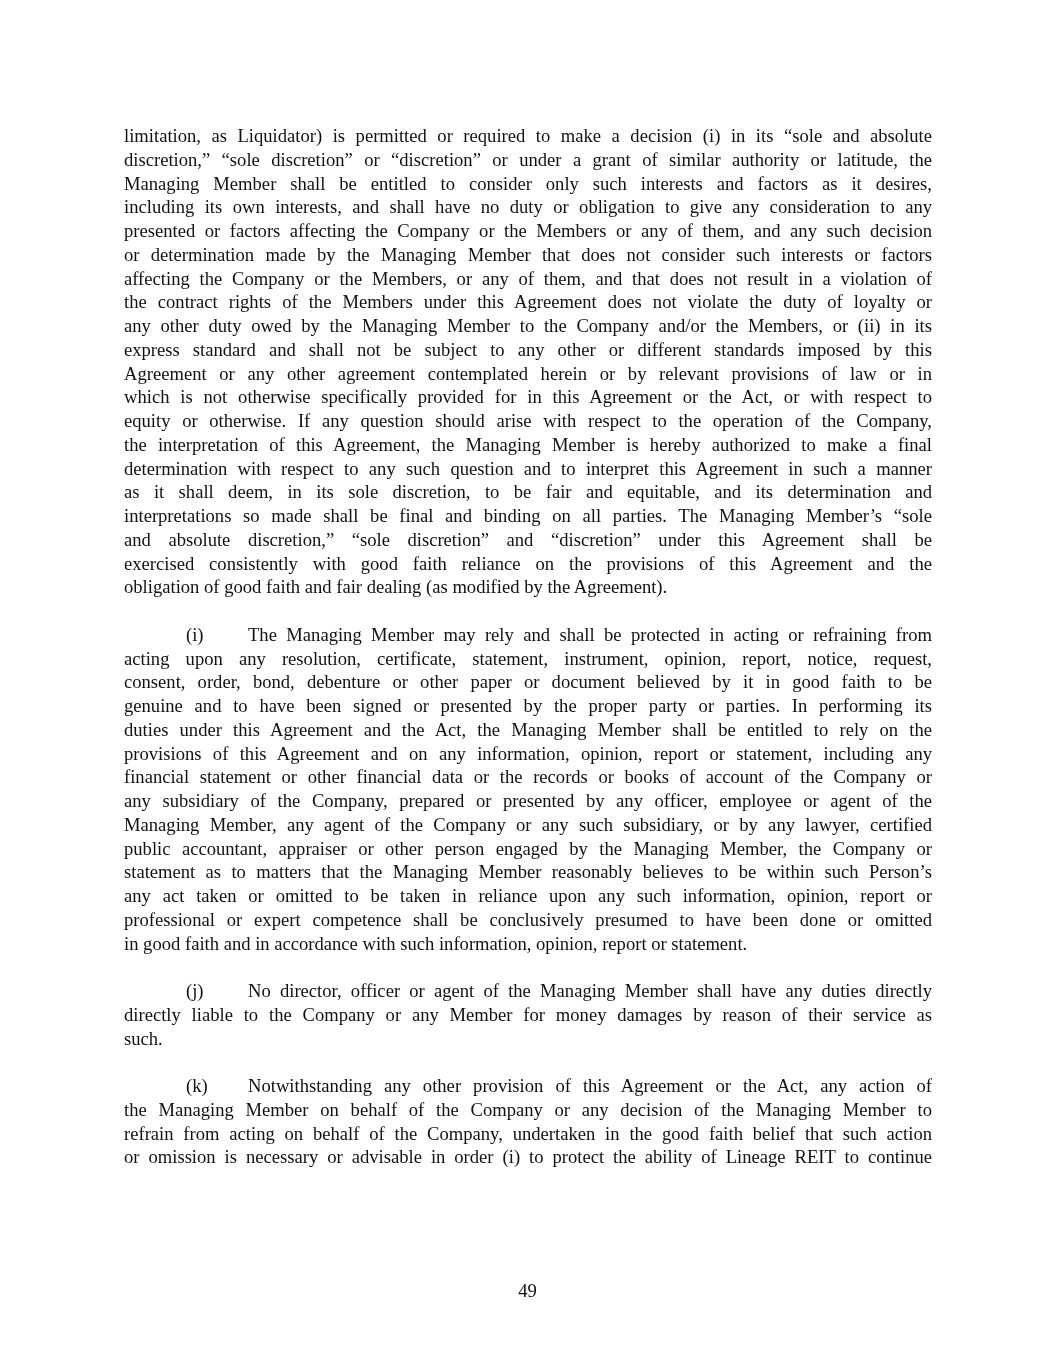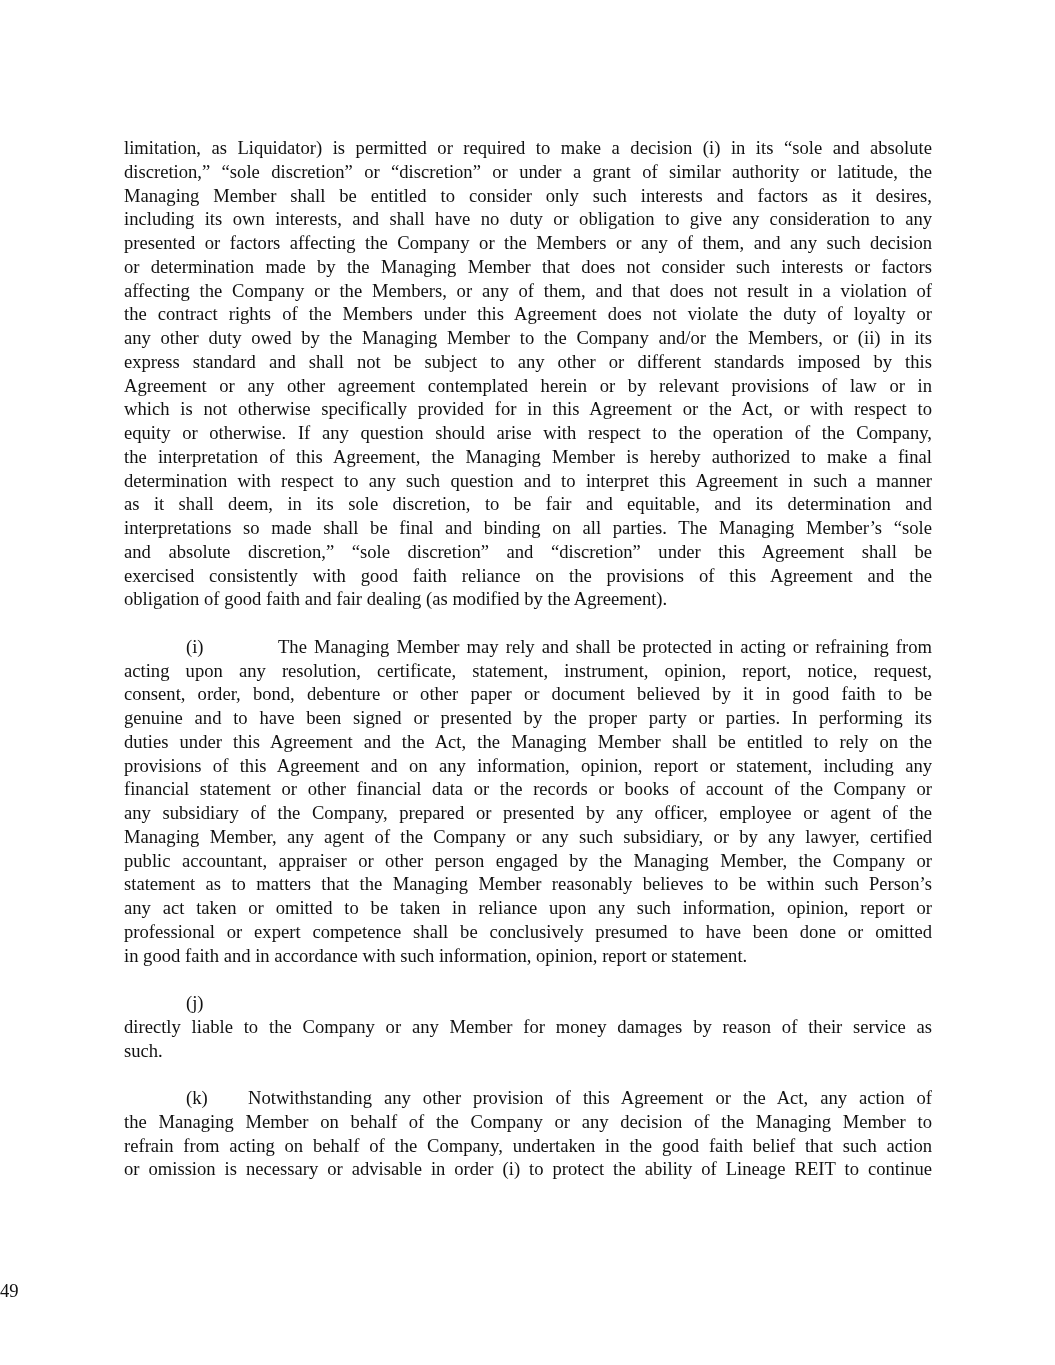--- a/index.html
+++ b/index.html
@@ -8,29 +8,29 @@
     position: absolute; left: 124px; top: 124px; width: 808px;
     font-family: "Liberation Serif", "DejaVu Serif", serif;
     font-size: 18.6px; line-height: 23.75px; color: #111111;
   }
   .para { margin: 0; text-align: justify; text-align-last: left; }
   .line {
     display: block; text-align: justify; text-align-last: justify; white-space: nowrap;
   }
   .line.last { text-align-last: left; }
   .page-number {
-    position: absolute; left: 0; width: 1055px; top: 1280px; 
+    position: absolute; left: 0; width: 1055px; top: 1280px; text-align: center;
     font-family: "Liberation Serif", "DejaVu Serif", serif; font-size: 18.6px; color: #111;
   }
 </style>
 </head>
 <body>
 
 <div class="page" id="page">
-    <div class="para" style="margin-bottom: 23.75px; margin-top: 12px;">
+    <div class="para" style="margin-bottom: 23.75px;">
       <span class="line">limitation, as Liquidator) is permitted or required to make a decision (i) in its “sole and absolute</span>
       <span class="line">discretion,” “sole discretion” or “discretion” or under a grant of similar authority or latitude, the</span>
       <span class="line">Managing Member shall be entitled to consider only such interests and factors as it desires,</span>
       <span class="line">including its own interests, and shall have no duty or obligation to give any consideration to any</span>
       <span class="line">presented or factors affecting the Company or the Members or any of them, and any such decision</span>
       <span class="line">or determination made by the Managing Member that does not consider such interests or factors</span>
       <span class="line">affecting the Company or the Members, or any of them, and that does not result in a violation of</span>
       <span class="line">the contract rights of the Members under this Agreement does not violate the duty of loyalty or</span>
       <span class="line">any other duty owed by the Managing Member to the Company and/or the Members, or (ii) in its</span>
       <span class="line">express standard and shall not be subject to any other or different standards imposed by this</span>
@@ -41,39 +41,40 @@
       <span class="line">determination with respect to any such question and to interpret this Agreement in such a manner</span>
       <span class="line">as it shall deem, in its sole discretion, to be fair and equitable, and its determination and</span>
       <span class="line">interpretations so made shall be final and binding on all parties. The Managing Member’s “sole</span>
       <span class="line">and absolute discretion,” “sole discretion” and “discretion” under this Agreement shall be</span>
       <span class="line">exercised consistently with good faith reliance on the provisions of this Agreement and the</span>
       <span class="line last">obligation of good faith and fair dealing (as modified by the Agreement).</span>
     </div>
     <div class="para" style="margin-bottom: 23.75px;">
       <span class="line" style="padding-left: 62px; display: flex; white-space: nowrap;">
         <span style="display: inline-block; width: 62px;">(i)</span>
-        <span style="flex: 1 1 0%; text-align: justify; text-align-last: justify; display: block; margin-left: 30px;">The Managing Member may rely and shall be protected in acting or refraining from</span>
+        <span style="flex: 1 1 0%; text-align: justify; text-align-last: justify; display: block;">The Managing Member may rely and shall be protected in acting or refraining from</span>
       </span>
       <span class="line">acting upon any resolution, certificate, statement, instrument, opinion, report, notice, request,</span>
       <span class="line">consent, order, bond, debenture or other paper or document believed by it in good faith to be</span>
       <span class="line">genuine and to have been signed or presented by the proper party or parties. In performing its</span>
       <span class="line">duties under this Agreement and the Act, the Managing Member shall be entitled to rely on the</span>
       <span class="line">provisions of this Agreement and on any information, opinion, report or statement, including any</span>
       <span class="line">financial statement or other financial data or the records or books of account of the Company or</span>
       <span class="line">any subsidiary of the Company, prepared or presented by any officer, employee or agent of the</span>
       <span class="line">Managing Member, any agent of the Company or any such subsidiary, or by any lawyer, certified</span>
       <span class="line">public accountant, appraiser or other person engaged by the Managing Member, the Company or</span>
       <span class="line">statement as to matters that the Managing Member reasonably believes to be within such Person’s</span>
       <span class="line">any act taken or omitted to be taken in reliance upon any such information, opinion, report or</span>
       <span class="line">professional or expert competence shall be conclusively presumed to have been done or omitted</span>
       <span class="line last">in good faith and in accordance with such information, opinion, report or statement.</span>
     </div>
     <div class="para" style="margin-bottom: 23.75px;">
       <span class="line" style="padding-left: 62px; display: flex; white-space: nowrap;">
         <span style="display: inline-block; width: 62px;">(j)</span>
+        <span style="flex: 1 1 0%; text-align: justify; text-align-last: justify; display: block;">No director, officer or agent of the Managing Member shall have any duties directly</span>
       </span>
       <span class="line">directly liable to the Company or any Member for money damages by reason of their service as</span>
       <span class="line last">such.</span>
     </div>
     <div class="para" style="margin-bottom: 0px;">
       <span class="line" style="padding-left: 62px; display: flex; white-space: nowrap;">
         <span style="display: inline-block; width: 62px;">(k)</span>
         <span style="flex: 1 1 0%; text-align: justify; text-align-last: justify; display: block;">Notwithstanding any other provision of this Agreement or the Act, any action of</span>
       </span>
       <span class="line">the Managing Member on behalf of the Company or any decision of the Managing Member to</span>

